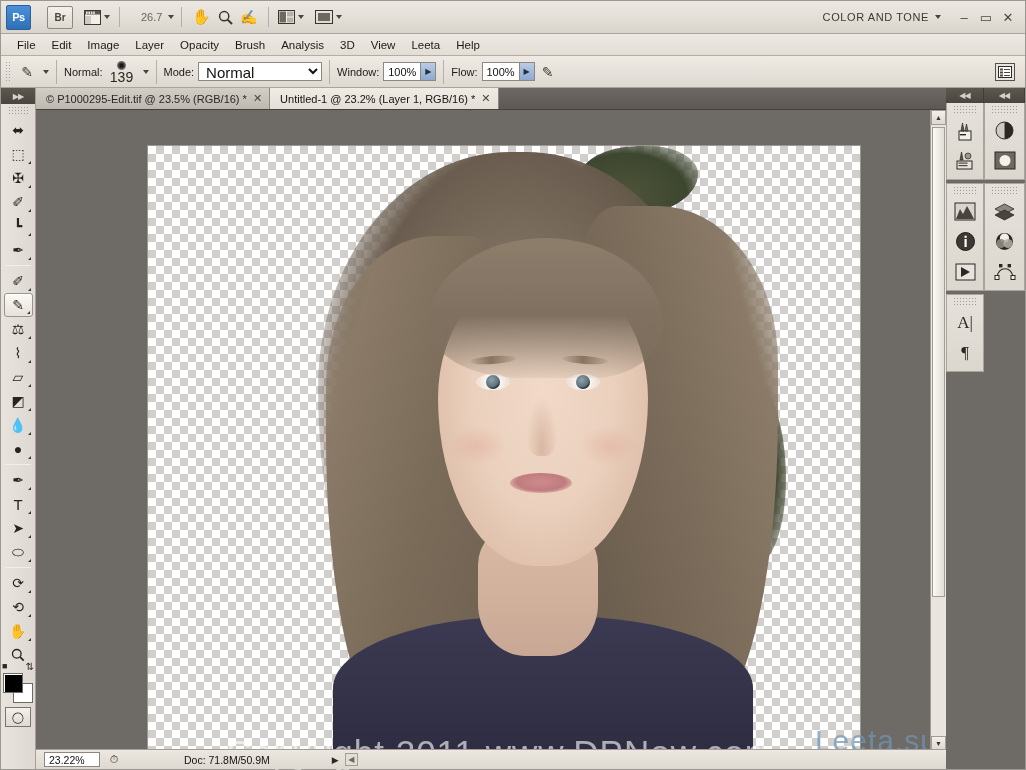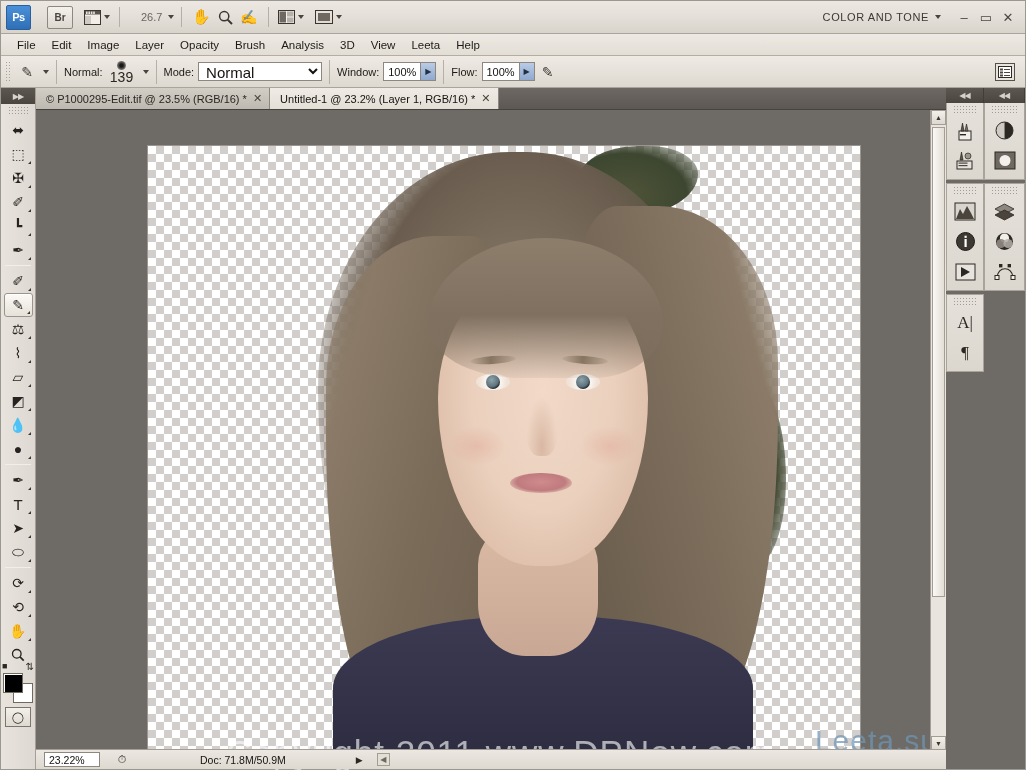--- a/index.html
+++ b/index.html
@@ -300,21 +300,21 @@
     font-size: 7px; color: #3b352e;
   }
   .sb-thumb-v { position:absolute; left:1px; right:1px; top: 17px; height: 470px;
     background: linear-gradient(to right,#fbf9f5,#e2ded6); border: 1px solid #a39d95; }
 
   
   #statusbar {
     position: absolute; left: 35px; right: 79px; bottom: 0; height: 20px;
     background: linear-gradient(to bottom,#ece8e1,#ddd9d1);
     border-top: 1px solid #a39d95;
-    display: flex; align-items: center; padding-left: 8px; gap: 8px;
+    display: flex; align-items: center; padding-left: 8px; gap: 0;
   }
   #zoom-field {
     width: 56px; height: 15px; background: #fff; border: 1px solid #8d877f;
     font-size: 10.5px; color: #15120f; display:flex; align-items:center; padding-left:4px;
   }
   .st-icon { width: 20px; height: 16px; display:flex; align-items:center; justify-content:center;
     font-size: 11px; color:#3b352e; margin-left: 4px; }
   #doc-info { font-size: 10.5px; color: #15120f; margin-left: 60px; }
   .st-arrow { margin-left: 62px; font-size: 9px; color: #2b2722; }
   .st-resize { margin-left: 6px; width: 13px; height: 13px;

